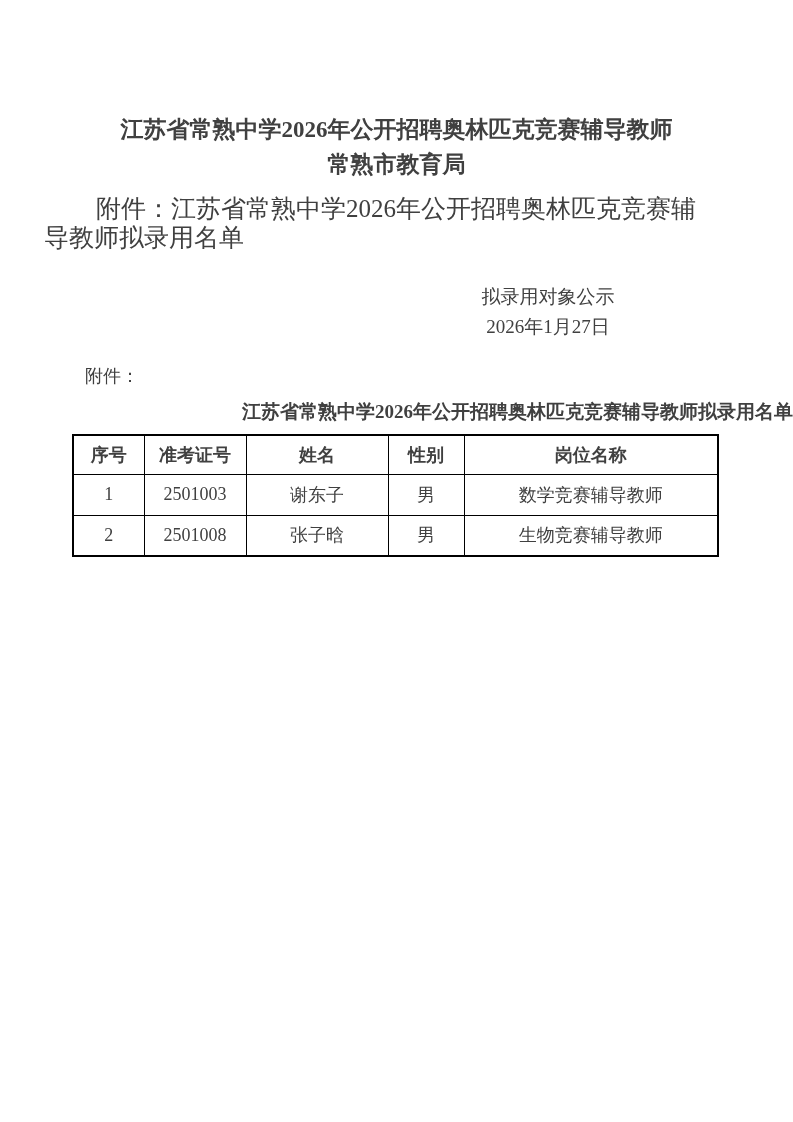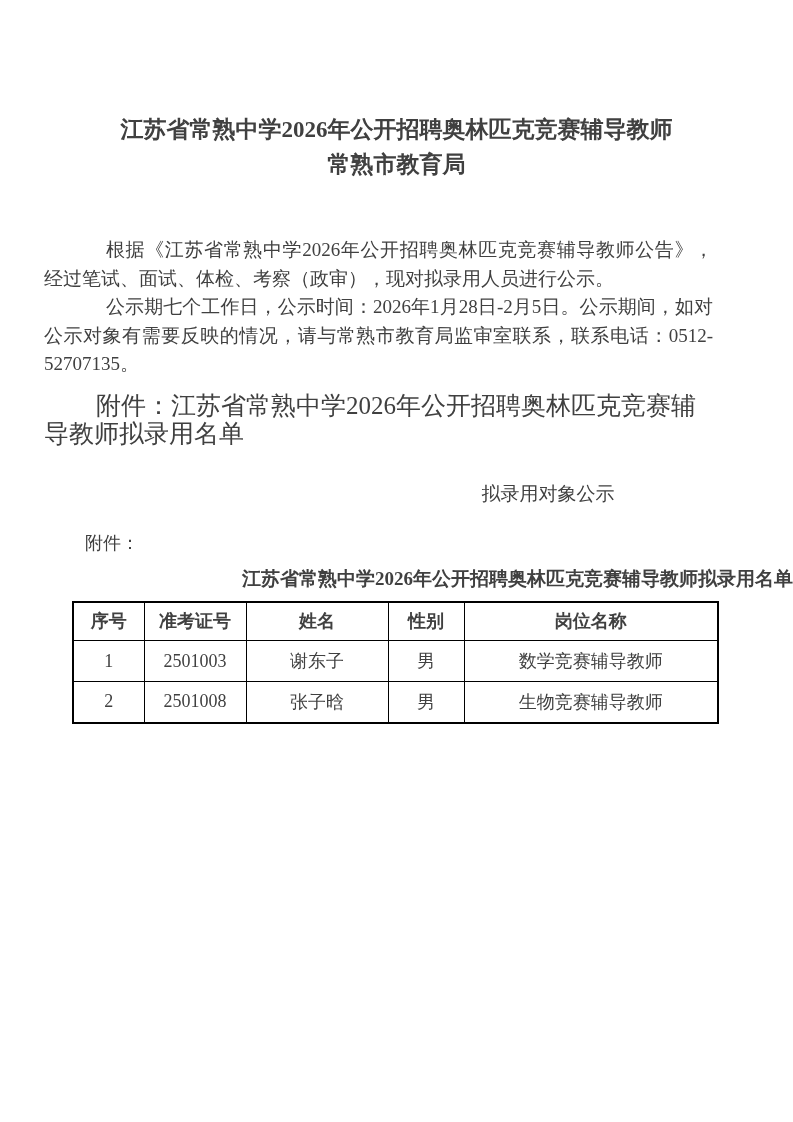--- a/index.html
+++ b/index.html
@@ -83,29 +83,26 @@
 </head>
 <body>
 
 <div class="page">
 
   <div class="doc-title">
     <div>江苏省常熟中学2026年公开招聘奥林匹克竞赛辅导教师</div>
     <div>常熟市教育局</div>
   </div>
 
-  <div class="doc-body">
-    <p>根据《江苏省常熟中学2026年公开招聘奥林匹克竞赛辅导教师公告》，经过笔试、面试、体检、考察（政审），现对拟录用人员进行公示。</p>
-    <p>公示期七个工作日，公示时间：2026年1月28日-2月5日。公示期间，如对公示对象有需要反映的情况，请与常熟市教育局监审室联系，联系电话：0512-52707135。</p>
-  </div>
 
   <div class="attachment-ref">附件：江苏省常熟中学2026年公开招聘奥林匹克竞赛辅导教师拟录用名单</div>
 
   <div class="signature-block">
     <div>拟录用对象公示</div>
+    <div>2026年1月27日</div>
   </div>
 
   <div class="attachment-label">附件：</div>
 
   <div class="table-title">江苏省常熟中学2026年公开招聘奥林匹克竞赛辅导教师拟录用名单</div>
 
   <table class="roster-table">
     <colgroup>
       <col style="width:71px">
       <col style="width:102px">

